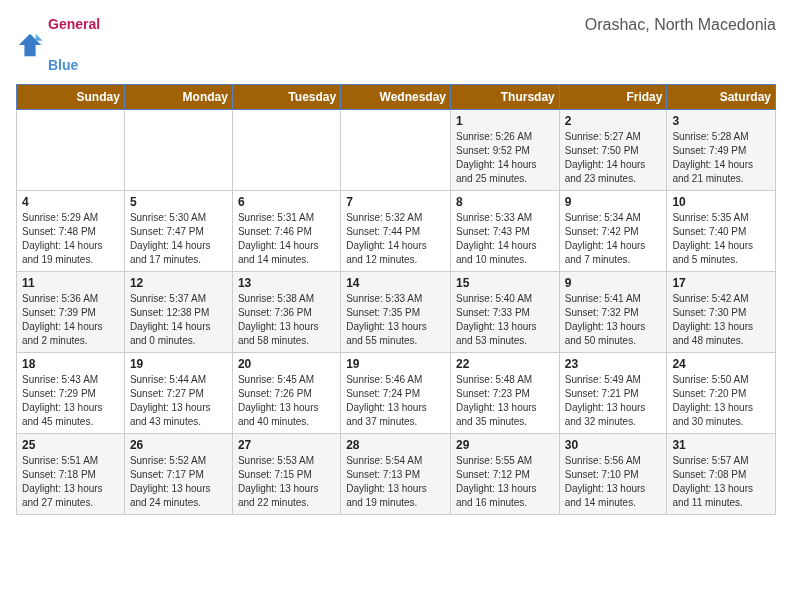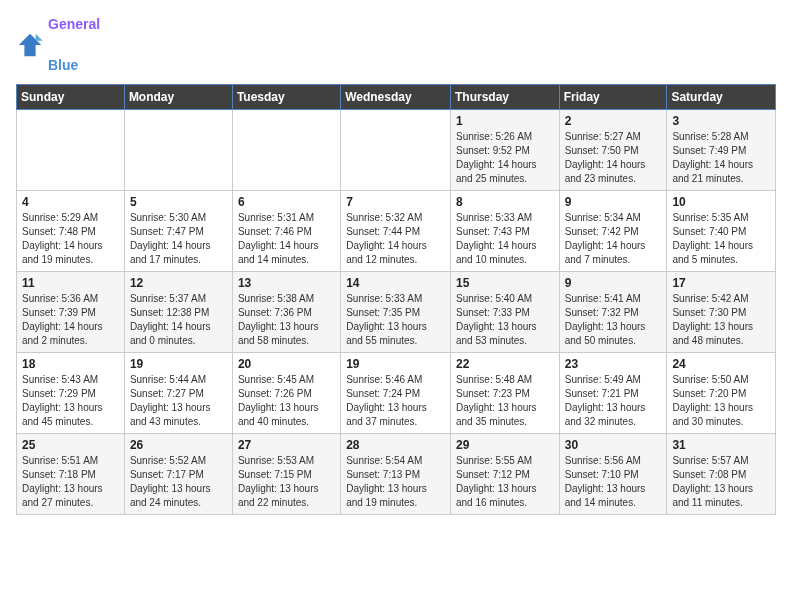--- a/index.html
+++ b/index.html
@@ -21,21 +21,21 @@
       align-items: center;
       gap: 4px;
     }
     .logo-text {
       display: flex;
       flex-direction: column;
       font-size: 14px;
       font-weight: bold;
       line-height: 1.2;
     }
-    .logo-text .general { color: #8b5cf6; }
+    .logo-text .general { color: #be185d; }
     .logo-text .blue { color: #4a90d9; margin-top: 24px; }
     .logo-icon {
       width: 28px;
       height: 28px;
     }
     .title-block {
       text-align: right;
     }
     .title-block .month-year {
       font-size: 36px;
@@ -46,26 +46,26 @@
     .title-block .location {
       font-size: 16px;
       color: #555;
     }
     .calendar {
       width: 100%;
       border-collapse: collapse;
       border: 1px solid #ccc;
     }
     .calendar thead th {
-      background-color: #404040;
+      background-color: #a16207;
       color: #fff;
       font-size: 12px;
       font-weight: bold;
       padding: 5px 4px;
-      text-align: left;
+      text-align: right;
       border: 1px solid #5580c0;
     }
     .calendar tbody td {
       vertical-align: top;
       border: 1px solid #ccc;
       padding: 4px 5px;
       width: 113px;
       min-height: 80px;
       font-size: 10.5px;
       color: #333;
@@ -101,20 +101,21 @@
     <svg class="logo-icon" viewBox="0 0 40 40">
       <polygon points="20,4 36,20 28,20 28,36 12,36 12,20 4,20" fill="#3a7bc8"></polygon>
       <polygon points="28,4 38,14 28,14" fill="#5aaae0"></polygon>
     </svg>
     <div class="logo-text">
       <span class="general">General</span>
       <span class="blue">Blue</span>
     </div>
   </div>
   <div class="title-block">
+    <div class="location">Orashac, North Macedonia</div>
   </div>
 </div>
 
 <table class="calendar">
   <thead>
     <tr>
 
     <th>Sunday</th>
         <th>Monday</th>
         <th>Tuesday</th>

